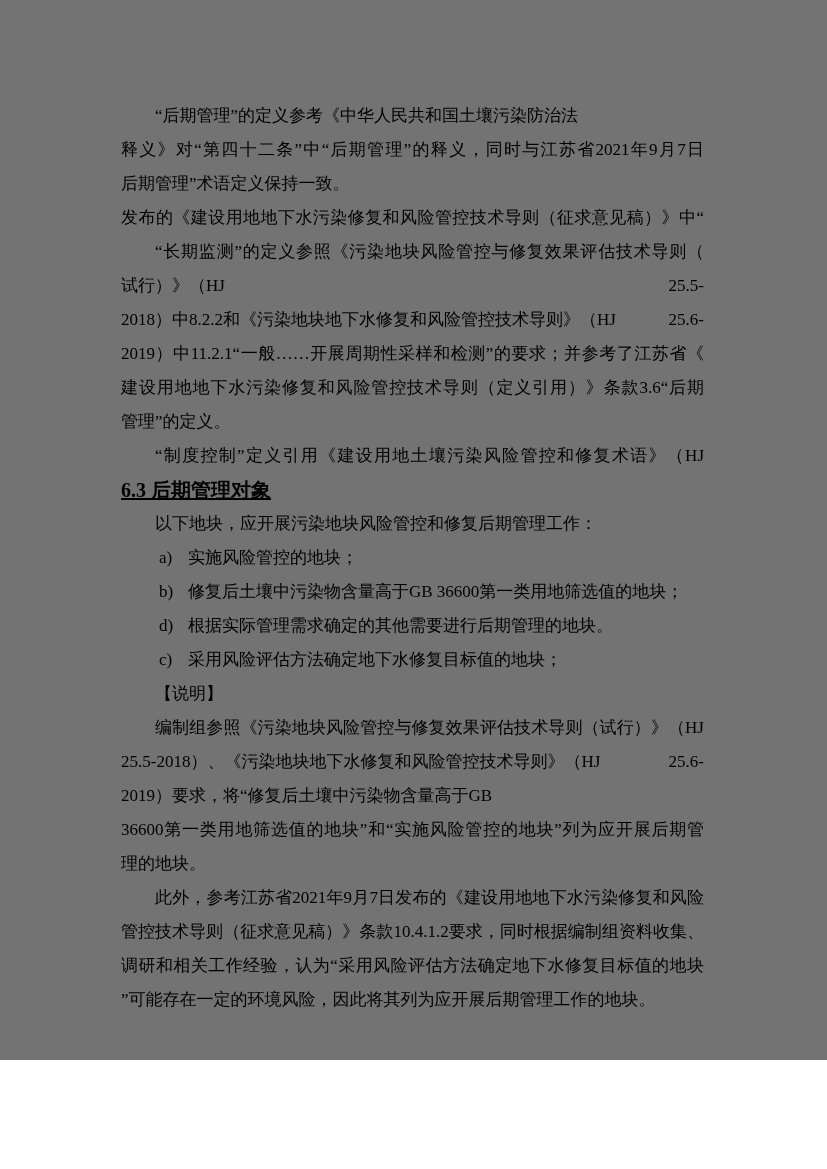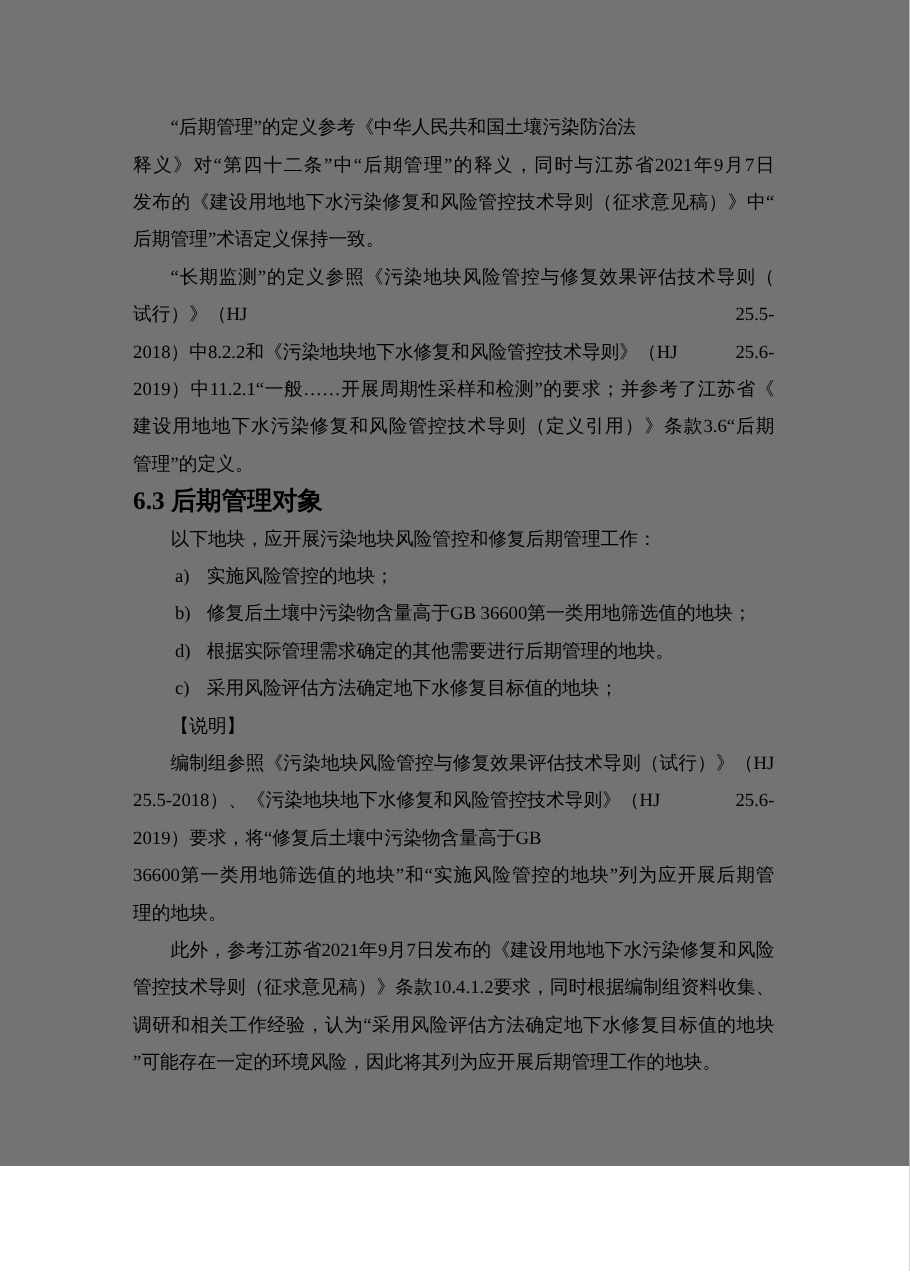--- a/index.html
+++ b/index.html
@@ -41,21 +41,22 @@
     text-align-last: justify;
     text-justify: inter-character;
   }
   .line.split {
     display: flex;
     justify-content: space-between;
     white-space: nowrap;
   }
   .line.heading {
     font-weight: bold;
-    font-size: 23px;
+    font-size: 20px;
+    text-decoration: underline;
   }
   .line.list-item { padding-left: 38px; }
   .line.list-item .marker {
     display: inline-block;
     width: 29px;
   }
   .page-number {
     position: absolute;
     top: 1082px;
     left: 0;
@@ -66,34 +67,35 @@
     transform: translateX(10px);
   }
 </style>
 </head>
 <body>
 
 <div class="page">
   <div class="content">
       <div class="line indent">“后期管理”的定义参考《中华人民共和国土壤污染防治法</div>
       <div class="line justify">释义》对“第四十二条”中“后期管理”的释义，同时与江苏省2021年9月7日</div>
+      <div class="line plain">后期管理”术语定义保持一致。</div>
       <div class="line justify">发布的《建设用地地下水污染修复和风险管控技术导则（征求意见稿）》中“</div>
-      <div class="line plain">后期管理”术语定义保持一致。</div>
       <div class="line indent-justify">“长期监测”的定义参照《污染地块风险管控与修复效果评估技术导则（</div>
       <div class="line split">
         <span>试行）》（HJ</span>
         <span>25.5-</span>
       </div>
       <div class="line split">
         <span>2018）中8.2.2和《污染地块地下水修复和风险管控技术导则》（HJ</span>
         <span>25.6-</span>
       </div>
       <div class="line justify">2019）中11.2.1“一般……开展周期性采样和检测”的要求；并参考了江苏省《</div>
       <div class="line justify">建设用地地下水污染修复和风险管控技术导则（定义引用）》条款3.6“后期</div>
       <div class="line plain">管理”的定义。</div>
+      <div class="line indent-justify">“制度控制”定义引用《建设用地土壤污染风险管控和修复术语》（HJ</div>
       <div class="line heading">6.3 后期管理对象</div>
       <div class="line indent">以下地块，应开展污染地块风险管控和修复后期管理工作：</div>
       <div class="line list-item"><span class="marker">a)</span><span>实施风险管控的地块；</span></div>
       <div class="line list-item"><span class="marker">b)</span><span>修复后土壤中污染物含量高于GB 36600第一类用地筛选值的地块；</span></div>
       <div class="line list-item"><span class="marker">d)</span><span>根据实际管理需求确定的其他需要进行后期管理的地块。</span></div>
       <div class="line list-item"><span class="marker">c)</span><span>采用风险评估方法确定地下水修复目标值的地块；</span></div>
       <div class="line indent">【说明】</div>
       <div class="line indent-justify">编制组参照《污染地块风险管控与修复效果评估技术导则（试行）》（HJ</div>
       <div class="line split">
         <span>25.5-2018）、《污染地块地下水修复和风险管控技术导则》（HJ</span>

